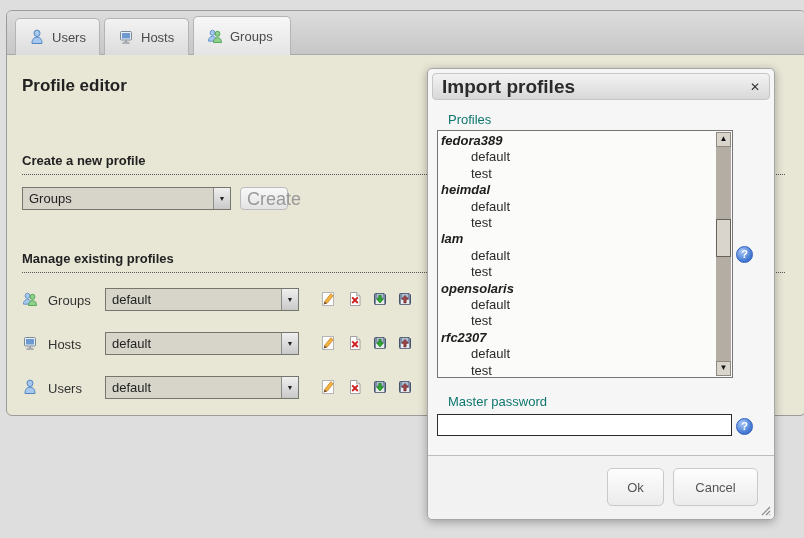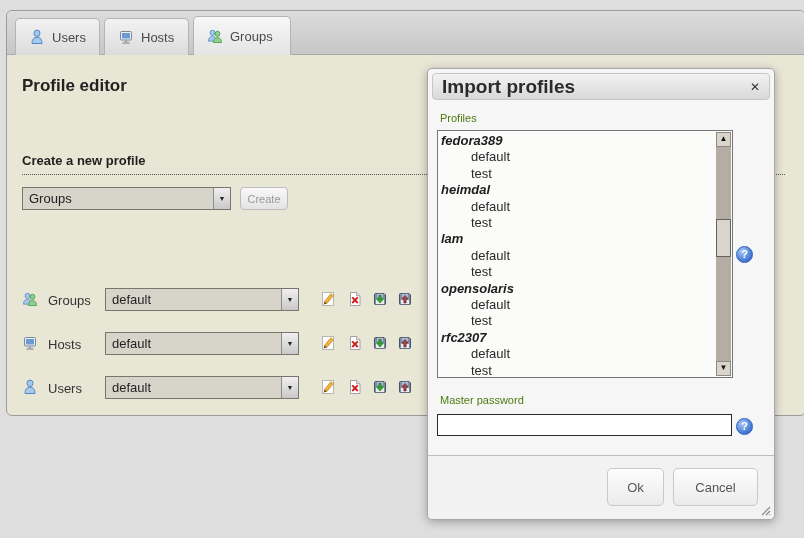--- a/index.html
+++ b/index.html
@@ -60,21 +60,21 @@
     display:flex; align-items:center; justify-content:center;
     font-size:7px; color:#222;
   }
   .sel-create { position:absolute; left:15px; top:131px; width:209px; }
   .btn {
     border:1px solid #bcbcbc; border-radius:4px;
     background:linear-gradient(#f8f8f8,#e3e3e3);
     font-family:inherit; cursor:pointer;
   }
   .btn-create { position:absolute; left:233px; top:131px; width:48px; height:23px;
-    font-size:11px; color:#999; }
+    font-size:18px; color:#999; }
 
   .mrow { position:absolute; left:0; width:430px; height:24px;
     display:flex; align-items:center; }
   .mrow.r0 { top:232px; } .mrow.r1 { top:276px; } .mrow.r2 { top:320px; }
   .mrow .typeicon { position:absolute; left:15px; top:3px; }
   .mrow .typelabel { position:absolute; left:41px; font-size:13px; color:#333; }
   .mrow .sel { position:absolute; left:98px; top:0; width:194px; }
   .aicon { position:absolute; top:3px; cursor:pointer; }
   .a0 { left:313px; } .a1 { left:340px; } .a2 { left:365px; } .a3 { left:390px; }
 
@@ -86,21 +86,21 @@
   }
   .dtitle {
     position:absolute; left:4px; right:4px; top:4px; height:27px;
     border:1px solid #c6c6c6; border-radius:4px;
     background:linear-gradient(#f3f3f3,#d8d8d8);
     display:flex; align-items:center; padding:0 9px;
   }
   .dtitletext { font-size:19px; font-weight:bold; color:#2b2b2b; }
   .dclose { margin-left:auto; font-size:12px; font-weight:bold; color:#333;
     cursor:pointer; line-height:1; }
-  .dlabel { position:absolute; left:12px; font-size:11px; color:#4d7c0f; }
+  .dlabel { position:absolute; left:20px; font-size:13px; color:#0f766e; }
   .lbl-profiles { top:43px; }
   .lbl-mp { top:325px; }
 
   .listbox {
     position:absolute; left:9px; top:61px; width:296px; height:248px;
     background:#fbfbf9; border:1px solid #767676;
     font-size:13px; line-height:16.4px; padding:2px 16px 2px 3px;
     overflow:hidden;
   }
   .lgroup { font-weight:bold; font-style:italic; color:#1d1d1d; }
@@ -210,20 +210,21 @@
 
     <div class="sechead sec-create">Create a new profile</div>
     <div class="sel sel-create">
       <span class="seltxt">Groups</span>
       <span class="selbtn">
           <span>▼</span>
         </span>
     </div>
     <button class="btn btn-create">Create</button>
 
+    <div class="sechead sec-manage">Manage existing profiles</div>
 
     <div class="mrow r0">
       <span class="typeicon"><svg width="16" height="16" viewBox="0 0 16 16">
             <use href="#i-group"></use>
           </svg></span>
       <span class="typelabel">Groups</span>
       <div class="sel">
         <span class="seltxt">default</span>
         <span class="selbtn">
             <span>▼</span>

